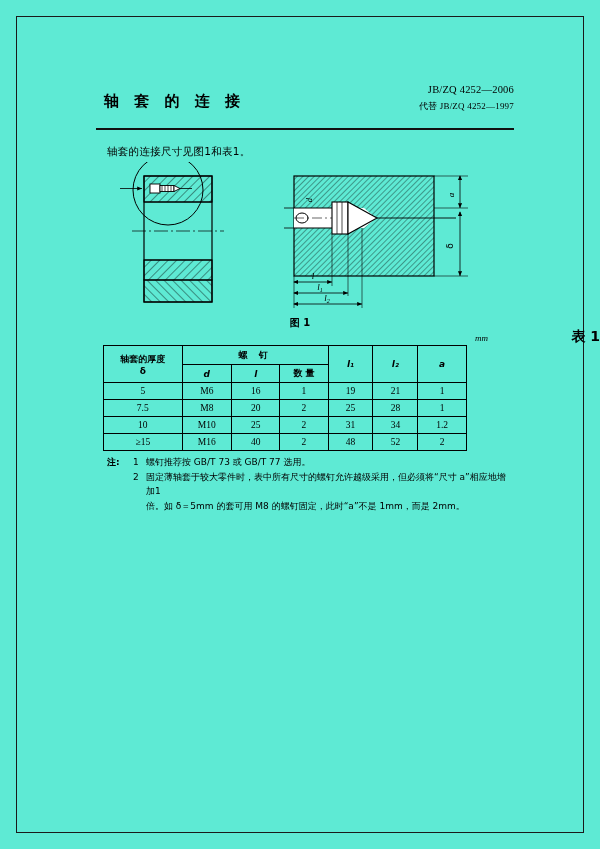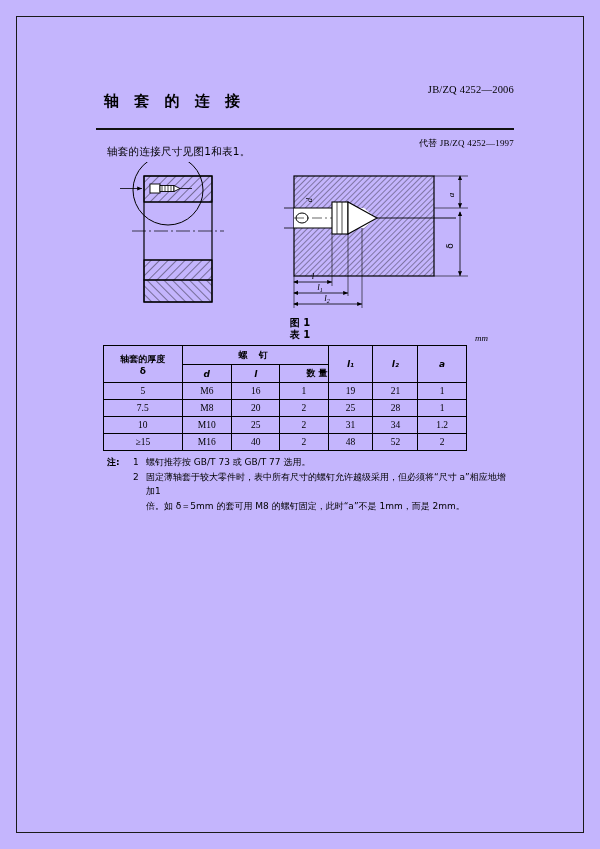--- a/index.html
+++ b/index.html
@@ -7,21 +7,21 @@
     margin: 0; padding: 0;
     background: #7d7d7d;
   }
   body {
     font-family: "Liberation Serif", "DejaVu Serif", serif;
   }
   .page {
     position: relative;
     width: 600px;
     height: 849px;
-    background: #c4b5fd;
+    background: #5eead4;
     overflow: hidden;
     margin: 0 auto;
   }
   
   .page-frame {
     position: absolute;
     left: 16px; top: 16px;
     width: 568px; height: 817px;
     border: 1.5px solid #1a1a1a;
   }
@@ -49,21 +49,20 @@
     color: #000;
     letter-spacing: .2px;
   }
   .std-no-sub {
     position: absolute;
     right: 0; top: 16px;
     text-align: center;
     font-size: 9px;
     color: #000;
     letter-spacing: .2px;
-    margin-top: 37px;
   }
   .header-rule {
     position: absolute;
     left: 96px; top: 128px;
     width: 418px;
     height: 2px;
     background: #111;
   }
 
   
@@ -91,22 +90,22 @@
     font-weight: bold;
     color: #000;
     font-family: "DejaVu Sans", "Liberation Sans", sans-serif;
   }
 
   
   .tbl-caption {
     position: absolute;
     left: 0; top: 328px;
     width: 600px;
-    text-align: center;
-    font-size: 10px;
+    text-align: right;
+    font-size: 14px;
     font-weight: bold;
     color: #000;
     font-family: "DejaVu Sans", "Liberation Sans", sans-serif;
   }
   .tbl-unit {
     position: absolute;
     right: 112px; top: 333px;
     font-size: 9px;
     font-style: italic;
     color: #000;
@@ -295,21 +294,21 @@
           <div class="sym">δ</div>
         </th>
         <th colspan="3" class="wide-sp">螺    钉</th>
         <th rowspan="2" style="width:50px;" class="ital">l₁</th>
         <th rowspan="2" style="width:50px;font-style:italic;" class="ital">l₂</th>
         <th rowspan="2" style="width:54px;" class="ital">a</th>
       </tr>
       <tr class="hdr-bot">
         <th style="width:54px;" class="ital">d</th>
         <th style="width:54px;" class="ital">l</th>
-        <th style="width:54px;text-align:right;">数  量</th>
+        <th style="width:54px;">数  量</th>
       </tr>
     </thead>
     <tbody>
       <tr>
         <td>5</td>
         <td>M6</td>
         <td>16</td>
         <td>1</td>
         <td>19</td>
         <td>21</td>

